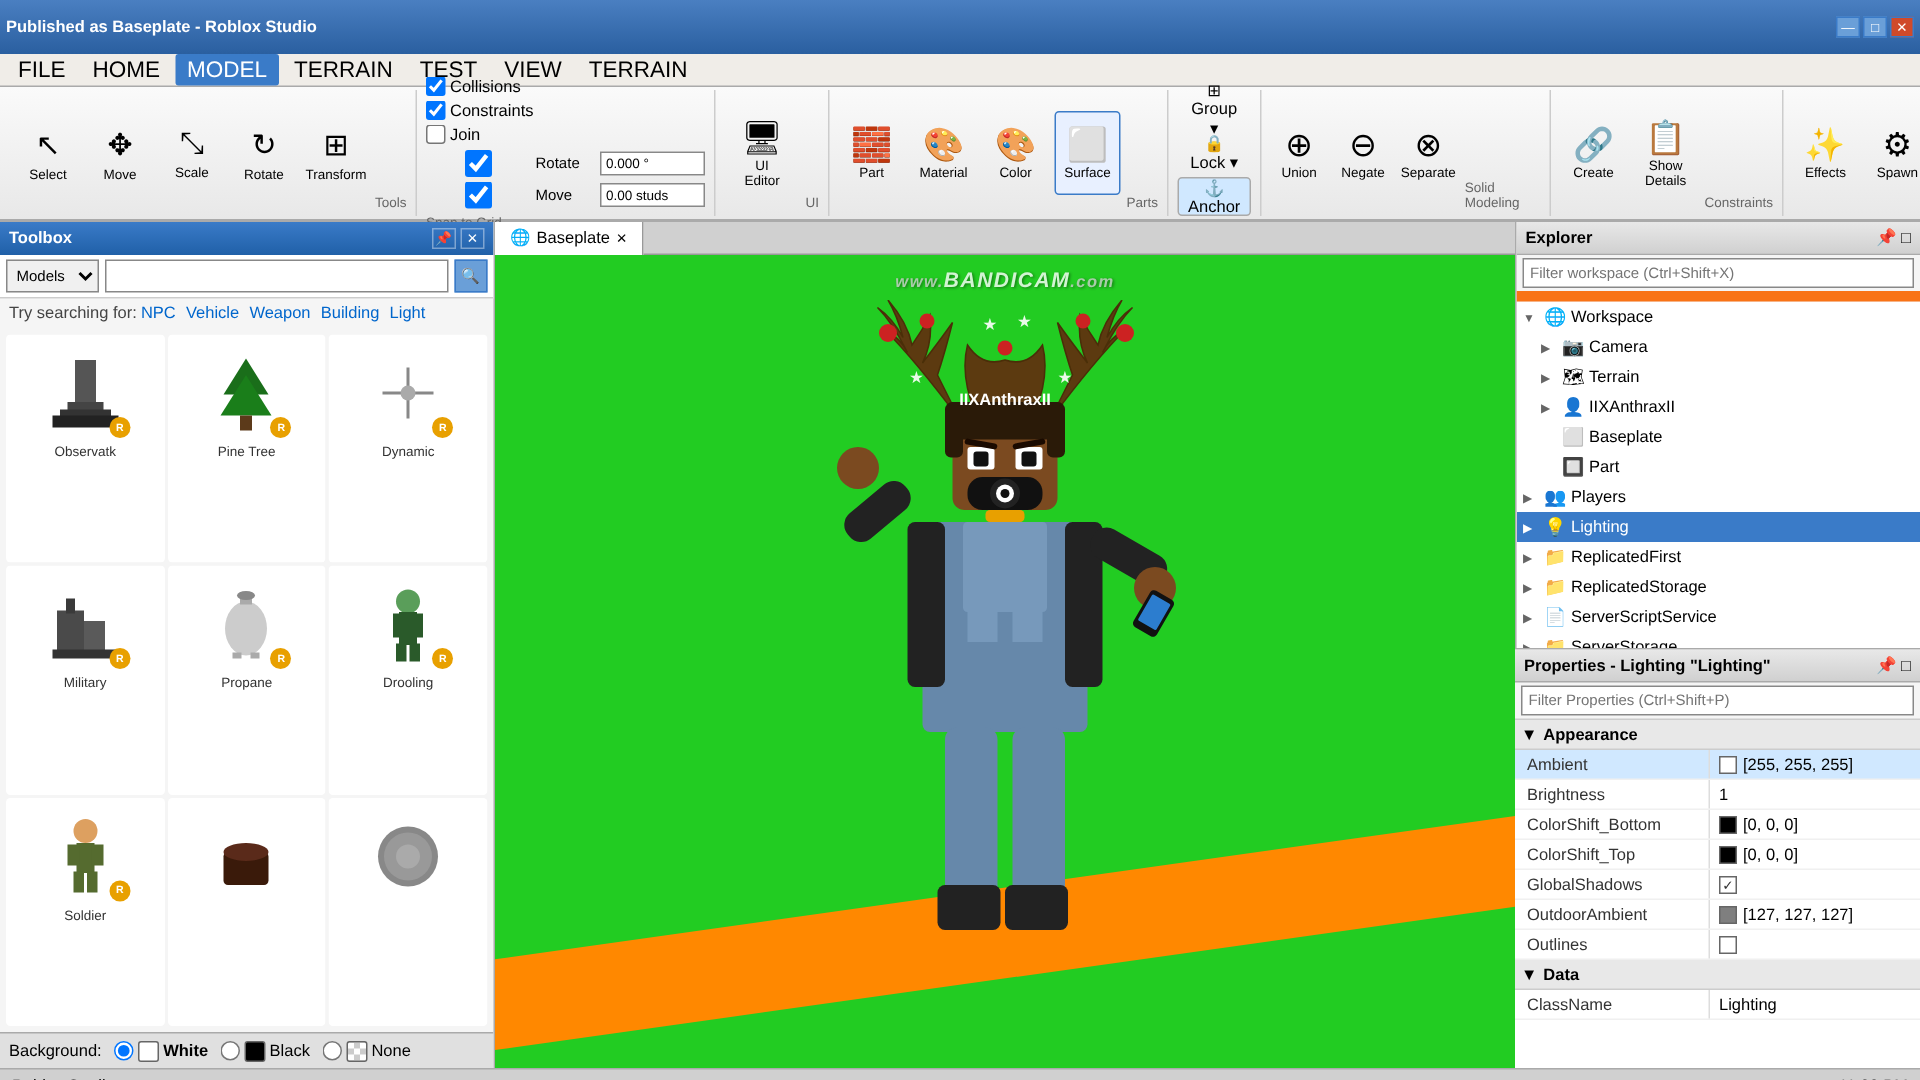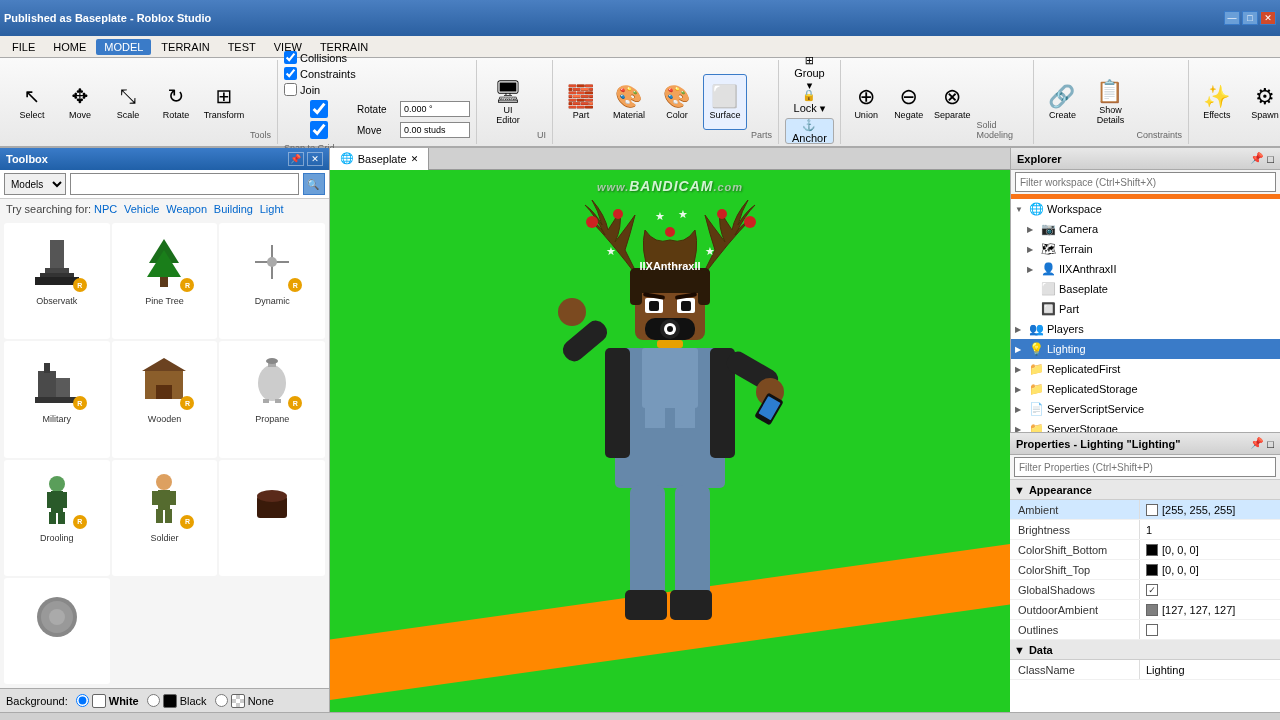--- a/index.html
+++ b/index.html
@@ -35,21 +35,21 @@
       display: flex;
       align-items: center;
       border-bottom: 1px solid #aaa;
       padding: 0 4px;
       gap: 2px;
     }
     .menu-item {
       padding: 2px 8px;
       cursor: pointer;
       border-radius: 2px;
-      font-size: 11px;
+      font-size: 15px;
     }
     .menu-item.active { background: #3a7bc8; color: white; }
 
     
     #toolbar {
       height: 90px;
       background: linear-gradient(to bottom, #fafafa, #e8e8e8);
       border-bottom: 2px solid #aaa;
       display: flex;
       align-items: stretch;
@@ -333,21 +333,21 @@
       border-bottom: 1px solid #aaa;
       display: flex;
       align-items: center;
       justify-content: space-between;
       padding: 0 6px;
       font-size: 11px;
       font-weight: bold;
     }
     #explorer-search {
       padding: 2px 4px;
-      border-bottom: 5px solid #f97316;
+      border-bottom: 7px solid #f97316;
     }
     #explorer-search input {
       width: 100%;
       height: 20px;
       border: 1px solid #888;
       padding: 1px 4px;
       font-size: 10px;
     }
     #explorer-tree {
       flex: 1;
@@ -722,31 +722,20 @@
         <div class="item-icon">
           <svg width="54" height="54" viewBox="0 0 54 54">
             <rect x="8" y="18" width="18" height="28" fill="#4a4a4a"></rect>
             <rect x="26" y="25" width="14" height="21" fill="#5a5a5a"></rect>
             <rect x="5" y="44" width="44" height="6" fill="#333"></rect>
             <rect x="14" y="10" width="6" height="10" fill="#3a3a3a"></rect>
           </svg>
           <div class="item-badge">R</div>
         </div>
         <div class="item-label">Military</div>
-      </div>
-      <div class="toolbox-item">
-        <div class="item-icon">
-          <svg width="54" height="54" viewBox="0 0 54 54">
-            <rect x="8" y="18" width="38" height="28" fill="#8B5E2B"></rect>
-            <polygon points="5,18 27,5 49,18" fill="#6B4220"></polygon>
-            <rect x="19" y="32" width="16" height="14" fill="#5B3010"></rect>
-          </svg>
-          <div class="item-badge">R</div>
-        </div>
-        <div class="item-label">Wooden</div>
       </div>
       <div class="toolbox-item">
         <div class="item-icon">
           <svg width="54" height="54" viewBox="0 0 54 54">
             <ellipse cx="27" cy="30" rx="14" ry="18" fill="#ccc"></ellipse>
             <rect x="23" y="8" width="8" height="6" fill="#aaa"></rect>
             <ellipse cx="27" cy="8" rx="6" ry="3" fill="#888"></ellipse>
             <rect x="18" y="46" width="6" height="4" fill="#aaa"></rect>
             <rect x="30" y="46" width="6" height="4" fill="#aaa"></rect>
           </svg>

